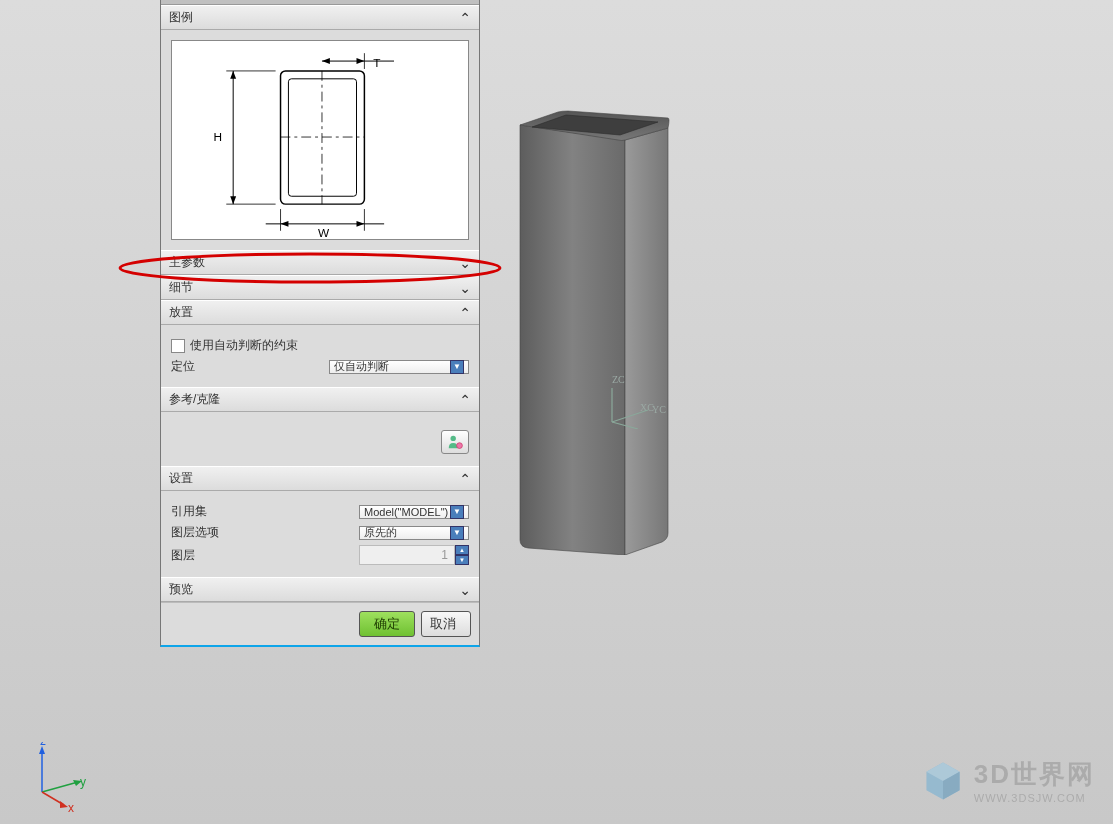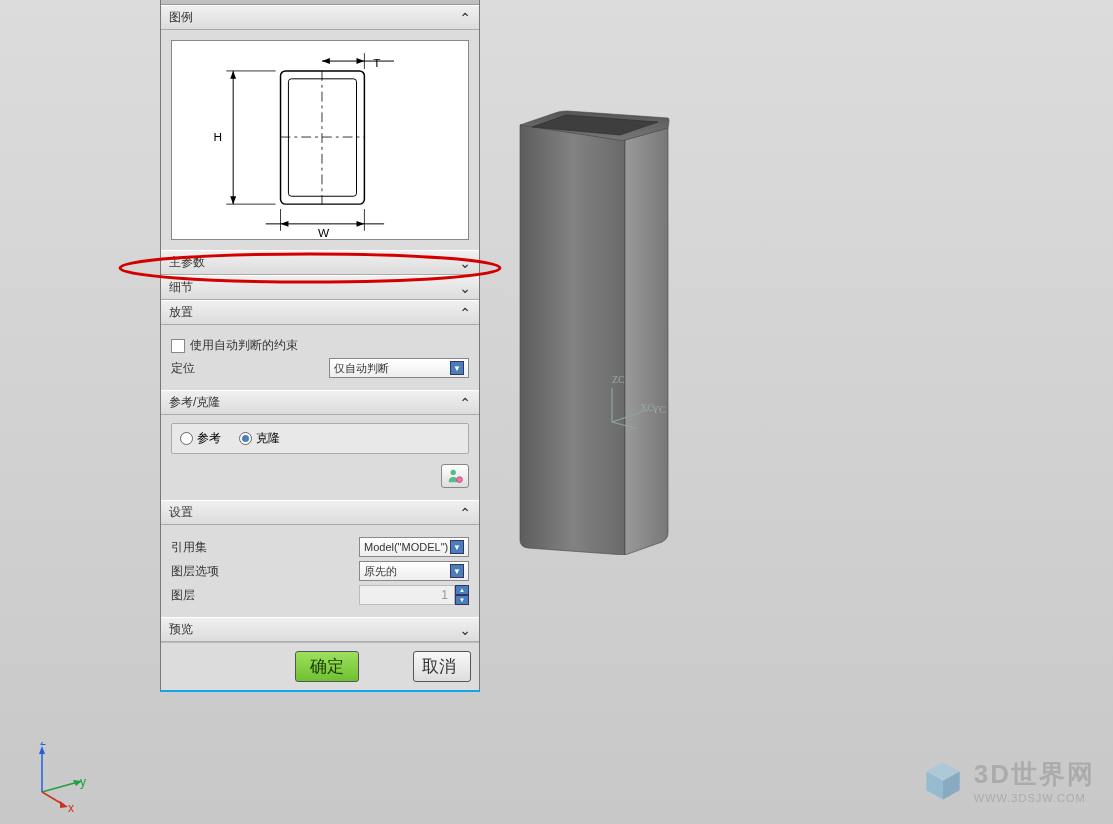--- a/index.html
+++ b/index.html
@@ -14,41 +14,41 @@
 
 .diagram-area{background:#fff;margin:10px;border:1px solid #888;height:200px;position:relative;}
 .diagram-area svg{width:100%;height:100%;}
 
 .sec-body{padding:8px 10px;background:#dcdcdc;}
 .row{display:flex;align-items:center;margin:4px 0;}
 .row label{color:#333;flex:0 0 80px;}
 .row label.full{flex:1;}
 
 .checkbox-box{display:inline-block;width:14px;height:14px;border:1px solid #888;background:#fff;margin-right:5px;vertical-align:middle;}
-.dropdown{display:flex;align-items:center;width:140px;height:20px;border:1px solid #888;background:linear-gradient(to bottom,#fff,#eee);padding:0 4px;margin-left:auto;}
+.dropdown{display:flex;align-items:center;width:140px;height:14px;border:1px solid #888;background:linear-gradient(to bottom,#fff,#eee);padding:0 4px;margin-left:auto;}
 .dropdown .dd-text{flex:1;font-size:11px;color:#333;}
 .dd-btn{width:14px;height:14px;background:#4a7ebb;display:flex;align-items:center;justify-content:center;color:#fff;font-size:8px;border:1px solid #336;}
 .input-sm{width:72px;}
 .input-txt{height:20px;border:1px solid #888;background:#fff;padding:0 4px;font-family:monospace;font-size:11px;width:80px;margin-left:auto;}
 
 .radio-group{border:1px solid #aaa;background:#e8e8e8;padding:6px 8px;border-radius:2px;display:flex;gap:18px;}
 .radio{display:inline-flex;align-items:center;gap:4px;}
 .radio-dot{width:13px;height:13px;border-radius:50%;border:1px solid #666;background:#fff;display:inline-flex;align-items:center;justify-content:center;}
 .radio-dot.on::after{content:"";width:7px;height:7px;border-radius:50%;background:#4a7ebb;}
 .icon-btn{width:28px;height:24px;border:1px solid #888;border-radius:3px;background:linear-gradient(to bottom,#fff,#ddd);margin-left:auto;display:flex;align-items:center;justify-content:center;}
 .icon-btn svg{width:18px;height:18px;}
 
 .disabled{color:#999;}
 .spinner{display:flex;width:140px;margin-left:auto;height:20px;}
 .spinner .sp-val{flex:1;border:1px solid #bbb;background:#efefef;text-align:right;padding:2px 6px;color:#999;}
 .spinner .sp-btns{width:14px;display:flex;flex-direction:column;}
 .spinner .sp-btns div{flex:1;background:#4a7ebb;border:1px solid #336;color:#fff;font-size:6px;display:flex;align-items:center;justify-content:center;}
 
 .btnbar{padding:8px;display:flex;justify-content:flex-end;gap:6px;background:#dcdcdc;border-top:1px solid #bbb;}
-.btn{padding:3px 14px;border:1px solid #555;border-radius:3px;font-size:17px;cursor:pointer;margin-left:48px;}
+.btn{padding:3px 14px;border:1px solid #555;border-radius:3px;font-size:13px;cursor:pointer;}
 .btn.ok{background:linear-gradient(to bottom,#9ee05e,#6fc132);color:#1d3a00;}
 .btn.cancel{background:linear-gradient(to bottom,#f8f8f8,#ddd);color:#333;padding-left:8px;}
 
 .annotation{position:absolute;pointer-events:none;}
 
 .triad{position:absolute;}
 .viewport-model{position:absolute;left:510px;top:95px;width:170px;height:460px;}
 .watermark{position:absolute;right:18px;bottom:20px;display:flex;align-items:center;gap:8px;opacity:0.45;}
 .wm-txt{color:#888;}
 .wm-txt .big{font-size:26px;font-weight:bold;letter-spacing:2px;}
@@ -153,30 +153,20 @@
         <span class="dd-btn">▼</span>
       </div>
     </div>
   </div>
 
   <div class="sec-hdr">
     <span>参考/克隆</span>
     <span class="chev">⌃</span>
   </div>
   <div class="sec-body">
-    <div class="radio-group">
-      <span class="radio">
-        <span class="radio-dot"></span>
-        <span>参考</span>
-      </span>
-      <span class="radio">
-        <span class="radio-dot on"></span>
-        <span>克隆</span>
-      </span>
-    </div>
     <div class="row" style="margin-top:10px">
       <span class="icon-btn">
         <svg viewBox="0 0 20 20">
           <circle cx="8" cy="6" r="3" fill="#5b8"></circle>
             <path d="M3 17 Q3 11 8 11 Q13 11 13 17 Z" fill="#5b8"></path>
           <circle cx="15" cy="14" r="3.2" fill="#e7a" stroke="#c36" stroke-width="0.8"></circle>
         </svg>
       </span>
     </div>
   </div>

